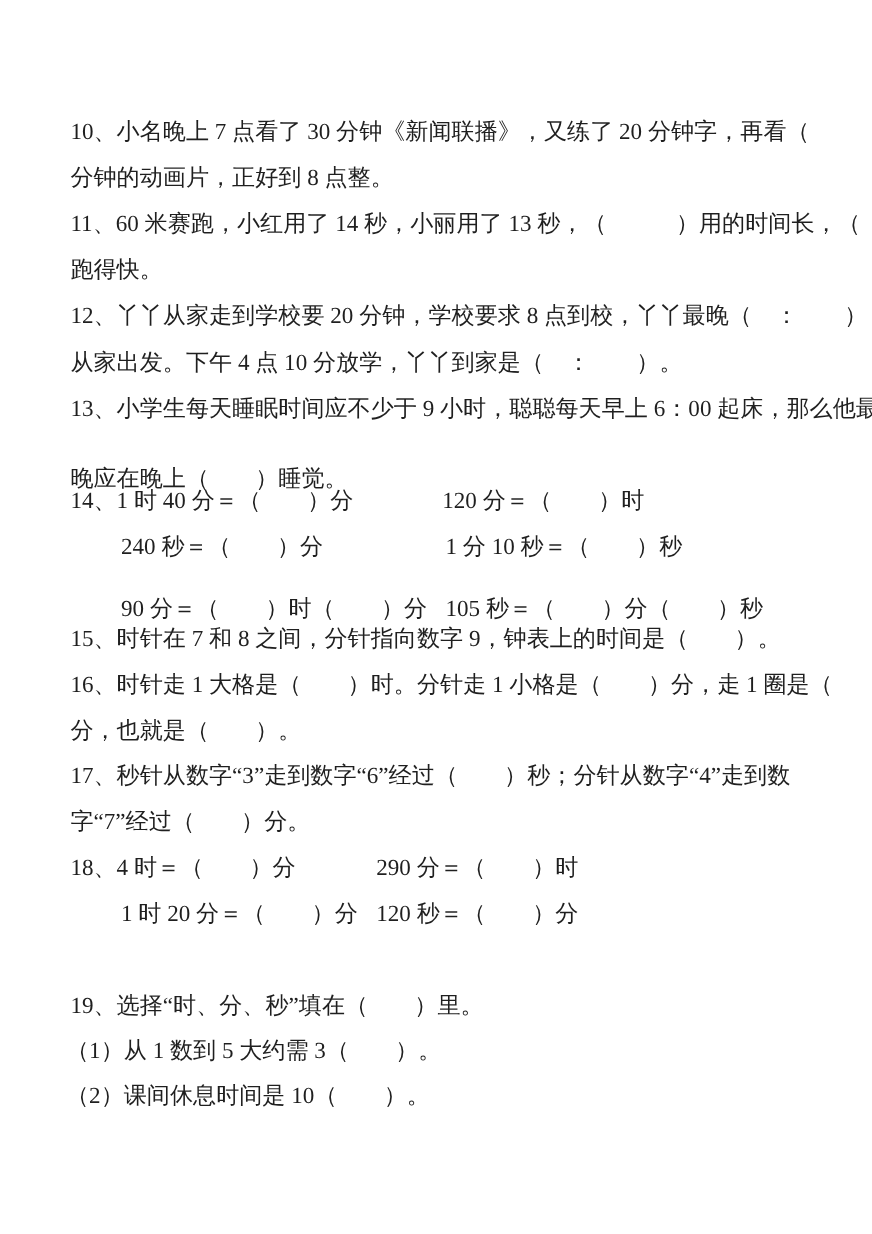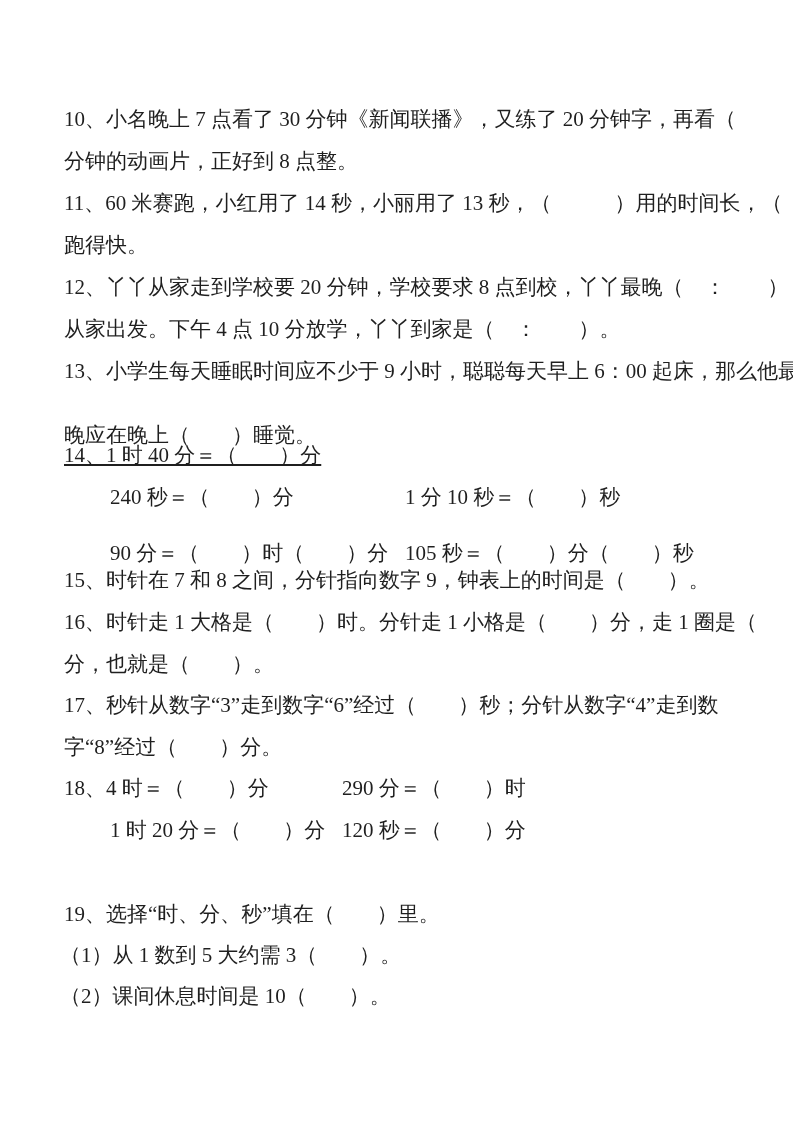--- a/index.html
+++ b/index.html
@@ -35,36 +35,37 @@
   <div class="line" style="top: 105px;"><span class="seg" style="left: 64px;">10、小名晚上 7 点看了 30 分钟《新闻联播》，又练了 20 分钟字，再看（　　　）</span></div>
   <div class="line" style="top: 147px;"><span class="seg" style="left: 64px;">分钟的动画片，正好到 8 点整。</span></div>
   <div class="line" style="top: 189px;"><span class="seg" style="left: 64px;">11、60 米赛跑，小红用了 14 秒，小丽用了 13 秒，（　　　）用的时间长，（　　）</span></div>
   <div class="line" style="top: 231px;"><span class="seg" style="left: 64px;">跑得快。</span></div>
   <div class="line" style="top: 273px;"><span class="seg" style="left: 64px;">12、丫丫从家走到学校要 20 分钟，学校要求 8 点到校，丫丫最晚（　：　　）</span></div>
   <div class="line" style="top: 315px;"><span class="seg" style="left: 64px;">从家出发。下午 4 点 10 分放学，丫丫到家是（　：　　）。</span></div>
   <div class="line" style="top: 357px;"><span class="seg" style="left: 64px;">13、小学生每天睡眠时间应不少于 9 小时，聪聪每天早上 6：00 起床，那么他最</span></div>
   <div class="line" style="top: 399px;"><span class="seg" style="left: 64px; margin-top: 22px;">晚应在晚上（　　）睡觉。</span></div>
 
   <div class="line" style="top: 441px;">
-    <span class="seg" style="left: 64px; text-decoration: underline;">14、1 时 40 分＝（　　）分</span>
+    <span class="seg" style="left: 64px;">14、1 时 40 分＝（　　）分</span>
+    <span class="seg" style="left: 402px;">120 分＝（　　）时</span>
   </div>
   <div class="line" style="top: 483px;">
     <span class="seg" style="left: 110px;">240 秒＝（　　）分</span>
     <span class="seg" style="left: 405px;">1 分 10 秒＝（　　）秒</span>
   </div>
   <div class="line" style="top: 524px; margin-top: 15px;">
     <span class="seg" style="left: 110px;">90 分＝（　　）时（　　）分</span>
     <span class="seg" style="left: 405px;">105 秒＝（　　）分（　　）秒</span>
   </div>
 
   <div class="line" style="top: 566px;"><span class="seg" style="left: 64px;">15、时针在 7 和 8 之间，分针指向数字 9，钟表上的时间是（　　）。</span></div>
   <div class="line" style="top: 608px;"><span class="seg" style="left: 64px;">16、时针走 1 大格是（　　）时。分针走 1 小格是（　　）分，走 1 圈是（　　）</span></div>
   <div class="line" style="top: 650px;"><span class="seg" style="left: 64px;">分，也就是（　　）。</span></div>
   <div class="line" style="top: 691px;"><span class="seg" style="left: 64px;">17、秒针从数字“3”走到数字“6”经过（　　）秒；分针从数字“4”走到数</span></div>
-  <div class="line" style="top: 733px;"><span class="seg" style="left: 64px;">字“8”经过（　　）分。</span></div>
+  <div class="line" style="top: 733px;"><span class="seg" style="left: 64px;">字“7”经过（　　）分。</span></div>
 
   <div class="line" style="top: 774px;">
     <span class="seg" style="left: 64px;">18、4 时＝（　　）分</span>
     <span class="seg" style="left: 342px;">290 分＝（　　）时</span>
   </div>
   <div class="line" style="top: 816px;">
     <span class="seg" style="left: 110px;">1 时 20 分＝（　　）分</span>
     <span class="seg" style="left: 342px;">120 秒＝（　　）分</span>
   </div>
 

